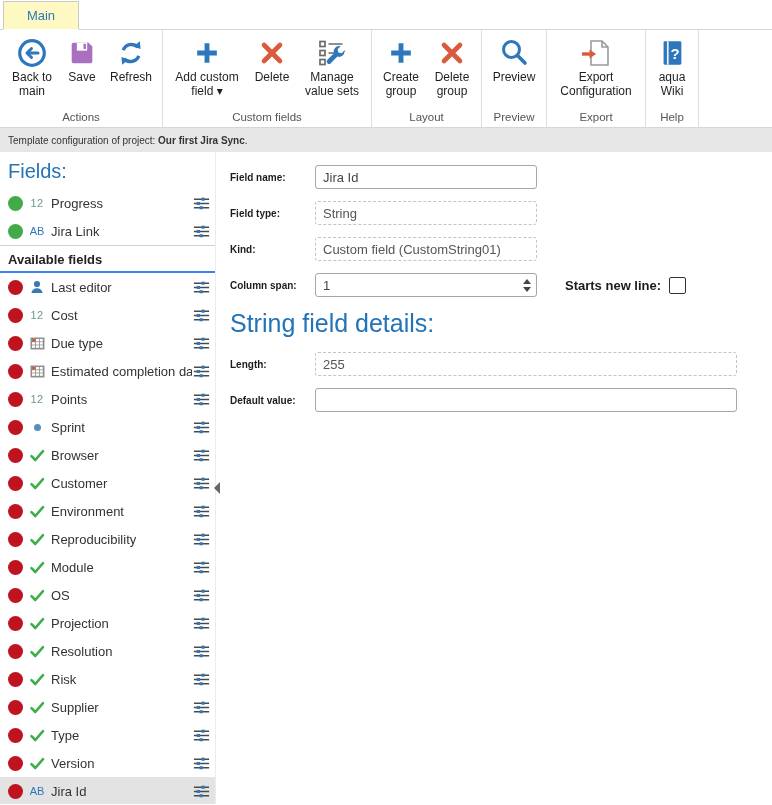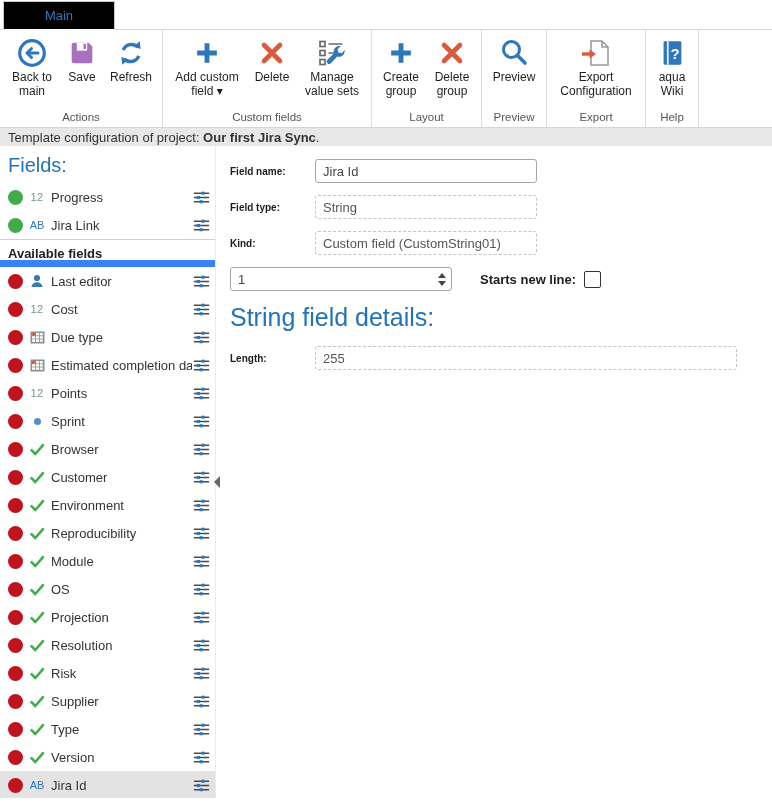--- a/index.html
+++ b/index.html
@@ -2,57 +2,57 @@
 <html><head>
 <meta charset="utf-8">
 <style>
   * { box-sizing: border-box; margin: 0; padding: 0; }
   html,body { background:#fff; }
   body { font-family: "Liberation Sans", sans-serif; }
   #app { position:relative; width:772px; height:805px; background:#fff; overflow:hidden; font-size:13px; color:#222; }
 
   
   .tabstrip { display:flex; align-items:flex-end; height:30px; border-bottom:1px solid #d6d6d6; background:#fff; }
-  .tab-main { width:112px; height:29px; margin-left:3px; margin-bottom:-1px; background:#000000;
+  .tab-main { width:76px; height:29px; margin-left:3px; margin-bottom:-1px; background:#fef9c3;
     border:1px solid #c9c9c9; border-bottom:1px solid #fff;
     display:flex; align-items:center; justify-content:center;
     color:#2e77bc; font-size:13px; cursor:pointer; }
 
   
   .ribbon { display:flex; height:98px; background:#fff; border-bottom:1px solid #d6d6d6; }
   .rgroup { display:flex; flex-direction:column; border-right:1px solid #ddd; padding:0 5px; }
   .rbtns { flex:1; display:flex; align-items:flex-start; justify-content:center; gap:3px; padding-top:5px; }
   .rbtn { display:flex; flex-direction:column; align-items:center; cursor:pointer; }
   .rbtn .ric { height:36px; display:flex; align-items:center; justify-content:center; }
   .rbtn .rlabel { font-size:12px; line-height:1.15; text-align:center; color:#1f1f1f; }
   .rgroup-label { text-align:center; font-size:11.5px; color:#555; padding:2px 2px 4px; white-space:nowrap; }
   .w52{width:54px}.w40{width:40px}.w50{width:52px}.w76{width:78px}.w46{width:46px}.w68{width:68px}.w48{width:48px}.w54{width:54px}.w86{width:88px}.w42{width:42px}
 
   
-  .infobar { height:18px; background:#e7e7e7; display:flex; align-items:center; padding-left:8px; font-size:13px; color:#333; }
+  .infobar { height:24px; background:#e7e7e7; display:flex; align-items:center; padding-left:8px; font-size:10px; color:#333; }
   .infobar b { font-weight:bold;text-align:center; }
 
   
   .content { position:relative; display:flex; height:652px; }
 
   
   .sidebar { position:relative; width:216px; flex:0 0 216px; border-right:1px solid #ececec; overflow:hidden; }
   .sb-title { color:#2373b9; font-size:20px; padding:8px 0 3px 8px; height:37px; }
   .f-row { display:flex; align-items:center; height:28px; cursor:pointer; }
   .f-row.selected { background:#e3e3e3; }
   .dot { width:15px; height:15px; border-radius:50%; margin-left:8px; flex:0 0 15px; }
   .dot.green { background:#42ab49; }
   .dot.red { background:#c01320; }
   .type-ic { width:22px; flex:0 0 22px; display:flex; align-items:center; justify-content:center; margin-left:3px; }
   .t-num { color:#6f9690; font-size:11px; letter-spacing:0.5px; }
   .t-ab { color:#2e77bc; font-size:11px; }
   .t-dot { width:7px; height:7px; border-radius:50%; background:#3b79b5; opacity:.85; }
   .f-label { margin-left:3px; color:#333; font-size:13px; white-space:nowrap; overflow:hidden; max-width:148px; flex:1; }
   .handle { margin-left:auto; margin-right:4px; display:flex; align-items:center; cursor:grab; }
-  .sb-header { height:28px; line-height:27px; font-weight:bold; color:#222; padding-left:8px; border-top:1px solid #cfcfcf; border-bottom:7px solid #3b82f6; font-size:13px; }
+  .sb-header { height:28px; line-height:27px; font-weight:bold; color:#222; padding-left:8px; border-top:1px solid #cfcfcf; border-bottom:2px solid #3b82f6; font-size:13px; }
   .splitter-arrow { position:absolute; left:214px; top:330px; width:0; height:0;
     border-top:6px solid transparent; border-bottom:6px solid transparent; border-right:6px solid #666; cursor:pointer; }
 
   
   .form { flex:1; padding:13px 0 0 14px; }
   .frow { display:flex; align-items:center; margin-bottom:12px; }
   .flabel { width:85px; font-weight:bold; color:#1c1c1c; font-size:10px; flex:0 0 85px; }
   .tin { height:24px; border:1px solid #a6a6a6; border-radius:3px; padding:0 7px; font-size:13px; color:#444;
     font-family:"Liberation Sans", sans-serif; background:#fff; outline:none; }
   .tin.ro { border:1px dashed #c4c4c4; color:#555; }
@@ -617,34 +617,39 @@
         <span class="flabel">Field type:</span>
         <input class="tin narrow ro" type="text" readonly="" value="String" style="">
       </div>
 
       <div class="frow">
         <span class="flabel">Kind:</span>
         <input class="tin narrow ro" type="text" readonly="" value="Custom field (CustomString01)" style="">
       </div>
 
       <div class="frow">
+        <span class="flabel">Column span:</span>
         <span class="cspan-wrap">
           <input class="tin" type="text" value="1" style="">
           <span class="spinner">
             <span class="sp-up"></span>
             <span class="sp-down"></span>
           </span>
         </span>
         <span class="snl-label">Starts new line:</span>
         <span class="checkbox"></span>
       </div>
 
       <div class="section-title">String field details:</div>
 
       <div class="frow">
         <span class="flabel">Length:</span>
         <input class="tin wide ro" type="text" readonly="" value="255" style="">
       </div>
 
+      <div class="frow">
+        <span class="flabel">Default value:</span>
+        <input class="tin wide" type="text" value="" style="">
+      </div>
 
     </div>
   </div>
 </div>
 
 </body></html>

